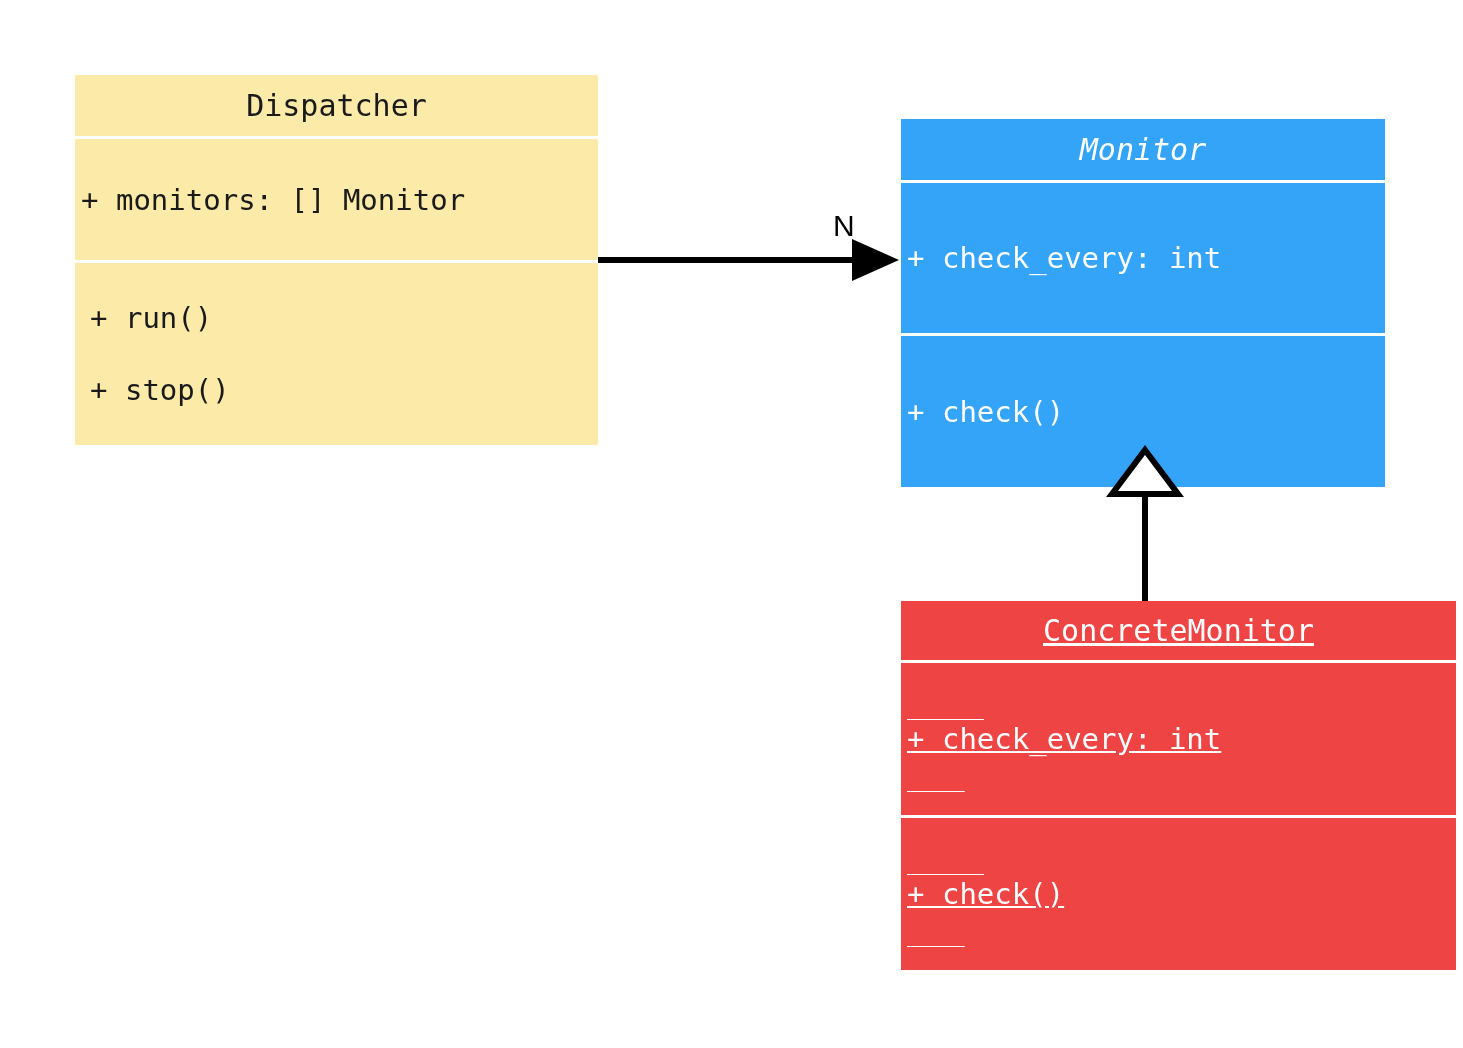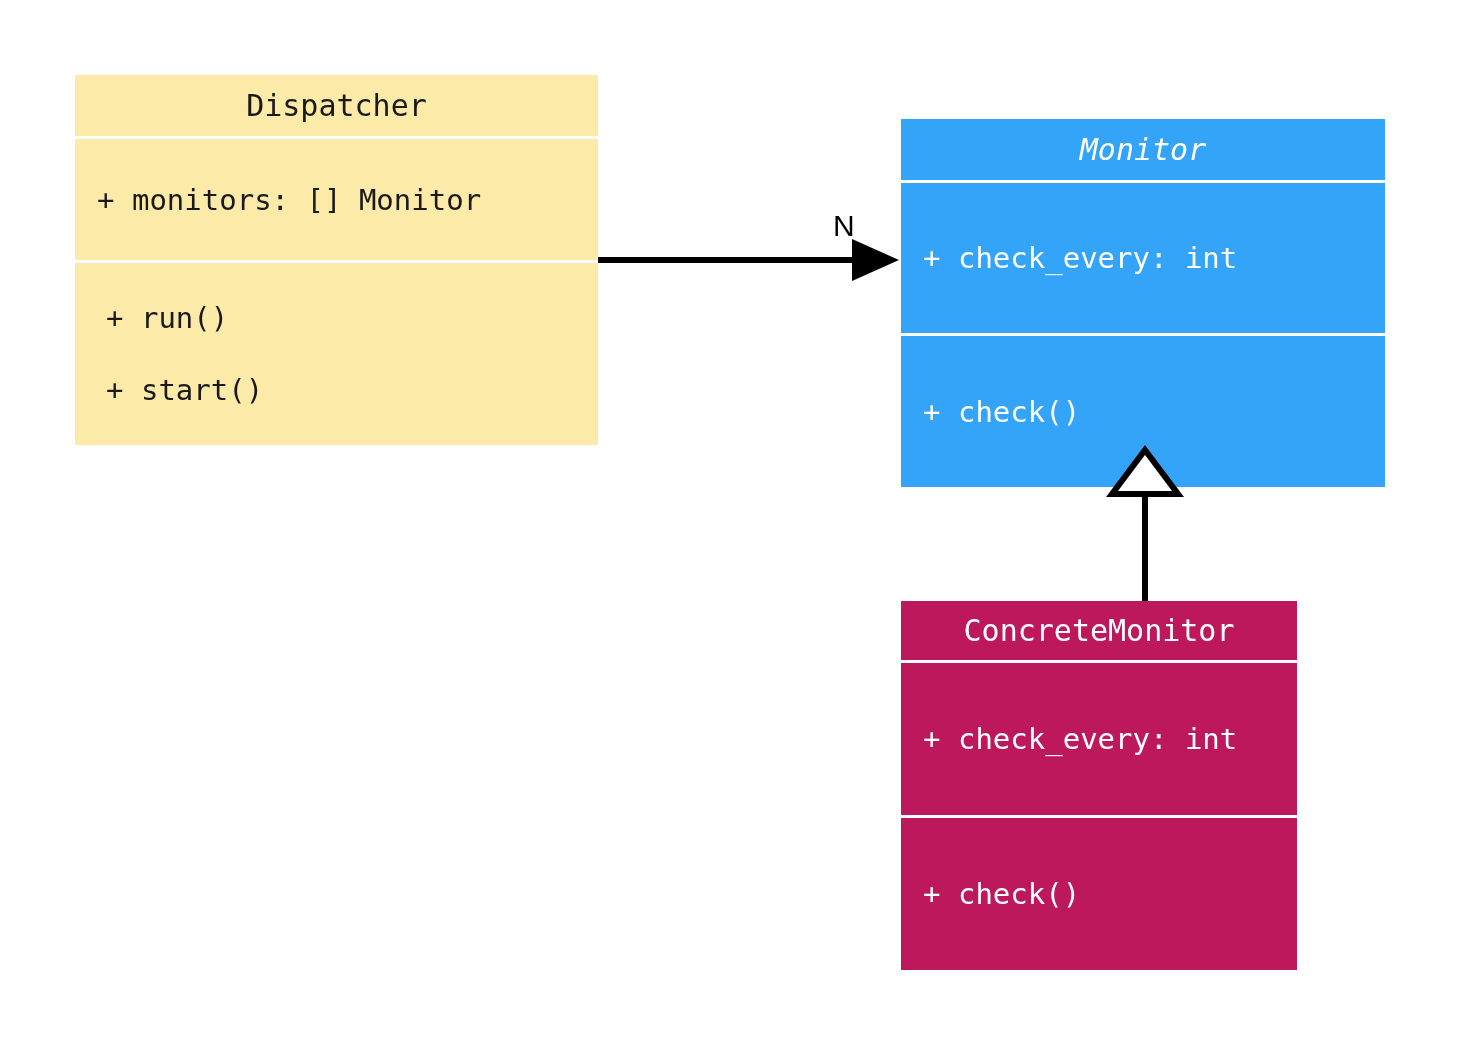--- a/index.html
+++ b/index.html
@@ -45,21 +45,21 @@
     line-height: 1.1;
     letter-spacing: 0px;
     white-space: pre;
   }
 
   .uml-title.abstract {
     font-style: italic;
   }
 
   .uml-member-list {
-    padding-left: 22px;
+    padding-left: 6px;
     white-space: pre;
   }
 
   .uml-member {
     font-size: 29px;
     line-height: 34px;
     white-space: pre;
     text-align: left;
   }
 
@@ -87,24 +87,25 @@
     margin-top: 44px;
   }
   #monitor .c-title   { height: 62px; }
   #monitor .c-attrs   { height: 153px; }
   #monitor .c-methods { height: 153px; }
 
   
   #concrete-monitor {
     left: 901px;
     top: 601px;
-    width: 396px;
+    width: 555px;
     height: 369px;
-    background: #be185d;
+    background: #ef4444;
     color: #ffffff;
+    text-decoration: underline;
   }
   #concrete-monitor .c-title   { height: 60px; }
   #concrete-monitor .c-attrs   { height: 154px; }
   #concrete-monitor .c-methods { height: 155px; }
 
   
   .strip {
     flex: 0 0 3px;
     background: #ffffff;
   }
@@ -149,21 +150,21 @@
       <div class="uml-member-list">
         <div class="uml-member">+ monitors: [] Monitor</div>
       </div>
     </div>
 
     <div class="strip"></div>
 
     <div class="uml-compartment c-methods">
       <div class="uml-member-list">
         <div class="uml-member">+ run()</div>
-        <div class="uml-member">+ start()</div>
+        <div class="uml-member">+ stop()</div>
       </div>
     </div>
   </div>
 
   <div class="uml-class" id="monitor">
 
     <div class="uml-compartment c-title">
       <div class="uml-title abstract">Monitor</div>
     </div>
 

